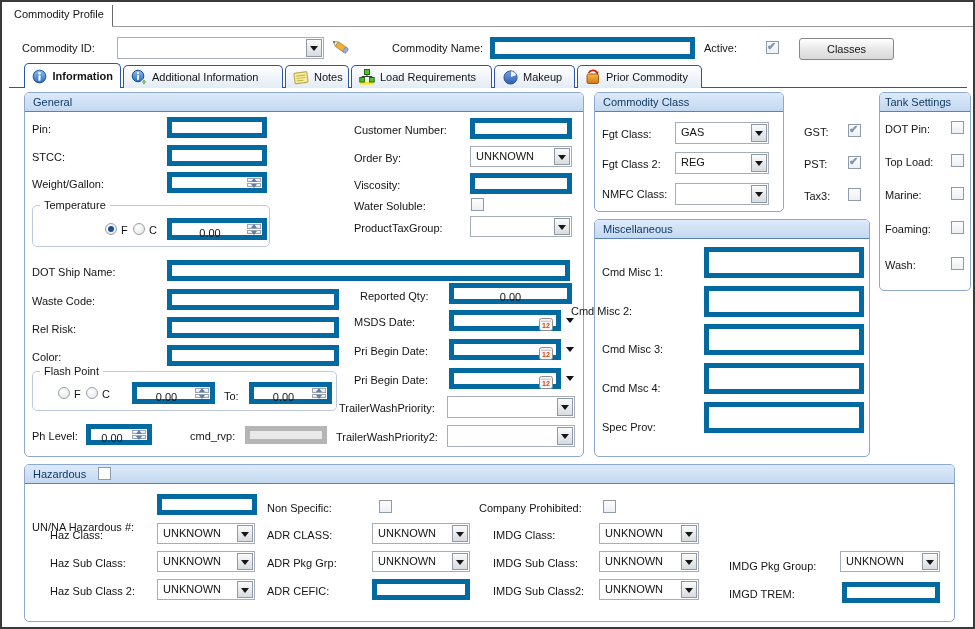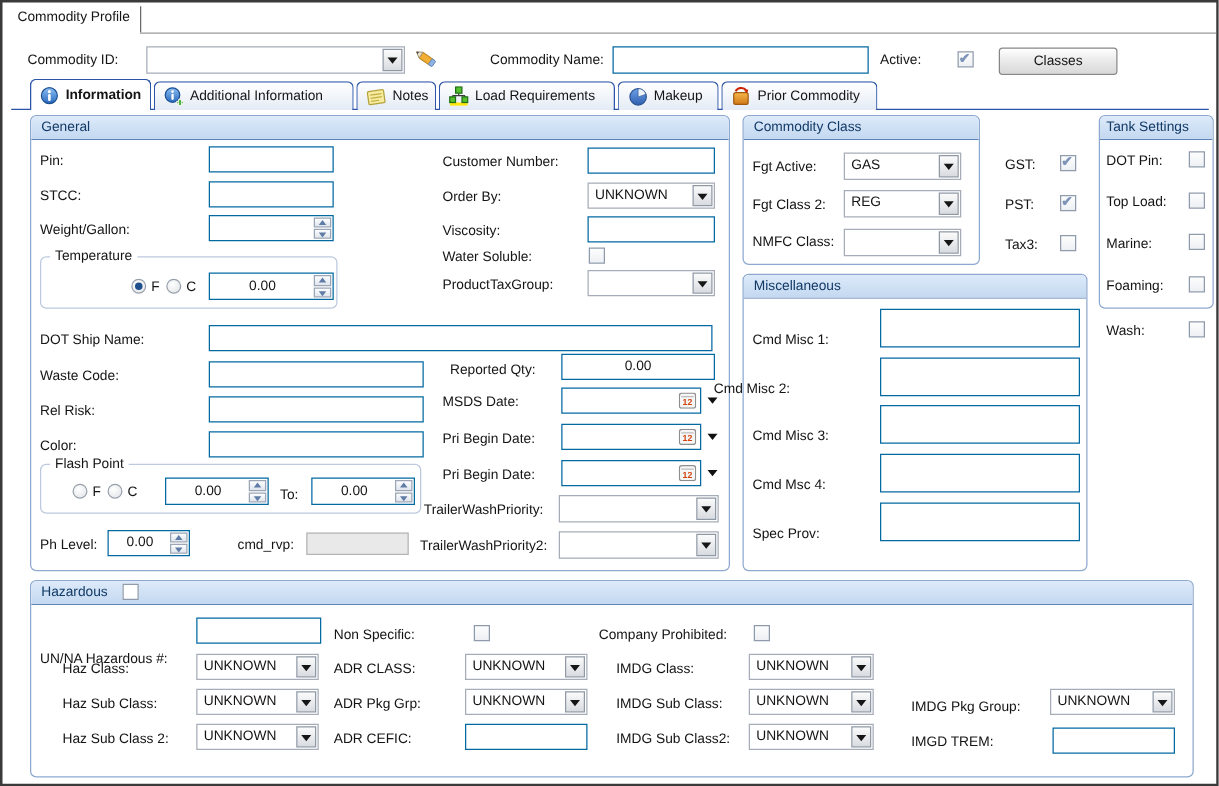--- a/index.html
+++ b/index.html
@@ -2,21 +2,21 @@
 <html><head>
 <meta charset="utf-8">
 <style>
   html,body{margin:0;padding:0;background:#d8d8d8;}
   .app{
     position:relative;width:975px;height:629px;background:#ffffff;
     border:2px solid #3a3a3a;box-sizing:border-box;overflow:hidden;
     font-family:"Liberation Sans",sans-serif;font-size:11px;color:#141414;
   }
   .lbl{position:absolute;white-space:nowrap;line-height:13px;}
-  .fld{position:absolute;background:#fff;border:1px solid #0369a1;box-sizing:border-box;line-height:18px;}
+  .fld{position:absolute;background:#fff;border:5px solid #0369a1;box-sizing:border-box;line-height:18px;}
   .fld.center{text-align:center;}
   .fld.gray{background:#e9e9e9;border-color:#b5b5b5;}
   .combo{position:absolute;background:#fff;border:1px solid #a7adb8;box-sizing:border-box;}
   .combo .val{position:absolute;left:5px;top:3px;white-space:nowrap;}
   .cbtn{position:absolute;right:1px;top:1px;bottom:1px;width:16px;border:1px solid #8f98a5;
         background:linear-gradient(#fbfbfb,#d8dbe0);box-sizing:border-box;}
   .cbtn::after{content:"";position:absolute;left:50%;top:50%;margin:-2px 0 0 -4px;
         border-left:4px solid transparent;border-right:4px solid transparent;border-top:5px solid #161616;}
   .sbtns{position:absolute;right:1px;top:1px;bottom:1px;width:14px;display:flex;flex-direction:column;gap:1px;}
   .sb{flex:1;position:relative;border:1px solid #9aa5b5;background:linear-gradient(#fcfdfe,#e0e6ed);box-sizing:border-box;}
@@ -325,21 +325,21 @@
 
   <span class="lbl" style="left:334px;top:429px;">TrailerWashPriority2:</span>
   <div class="combo" style="left:445px;top:423px;width:128px;height:22px;">
     <span class="val"></span>
     <span class="cbtn"></span>
   </div>
 
   <div class="grp" style="left:592px;top:90px;width:190px;height:120px;">
     <div class="ghd">Commodity Class</div>
   </div>
-  <span class="lbl" style="left:600px;top:126px;">Fgt Active:</span>
+  <span class="lbl" style="left:600px;top:126px;">Fgt Class:</span>
   <div class="combo" style="left:673px;top:120px;width:94px;height:22px;">
     <span class="val">GAS</span>
     <span class="cbtn"></span>
   </div>
   <span class="lbl" style="left:600px;top:156px;">Fgt Class 2:</span>
   <div class="combo" style="left:673px;top:150px;width:94px;height:22px;">
     <span class="val">REG</span>
     <span class="cbtn"></span>
   </div>
   <span class="lbl" style="left:600px;top:186px;">NMFC Class:</span>
@@ -348,21 +348,21 @@
     <span class="cbtn"></span>
   </div>
 
   <span class="lbl" style="left:802px;top:124px;">GST:</span>
   <span class="chk on" style="left:846px;top:122px;"></span>
   <span class="lbl" style="left:802px;top:156px;">PST:</span>
   <span class="chk on" style="left:846px;top:154px;"></span>
   <span class="lbl" style="left:802px;top:188px;">Tax3:</span>
   <span class="chk" style="left:846px;top:186px;"></span>
 
-  <div class="grp" style="left:877px;top:90px;width:92px;height:155px;">
+  <div class="grp" style="left:877px;top:90px;width:92px;height:199px;">
     <div class="ghd" style="padding-left:5px;">Tank Settings</div>
   </div>
   <span class="lbl" style="left:883px;top:121px;">DOT Pin:</span>
   <span class="chk" style="left:949px;top:119px;"></span>
   <span class="lbl" style="left:883px;top:154px;">Top Load:</span>
   <span class="chk" style="left:949px;top:152px;"></span>
   <span class="lbl" style="left:883px;top:187px;">Marine:</span>
   <span class="chk" style="left:949px;top:185px;"></span>
   <span class="lbl" style="left:883px;top:221px;">Foaming:</span>
   <span class="chk" style="left:949px;top:219px;"></span>

